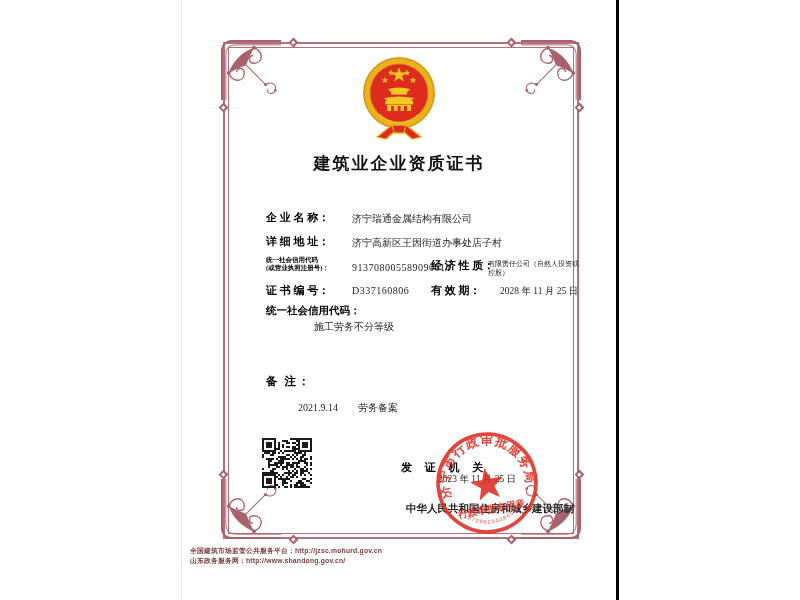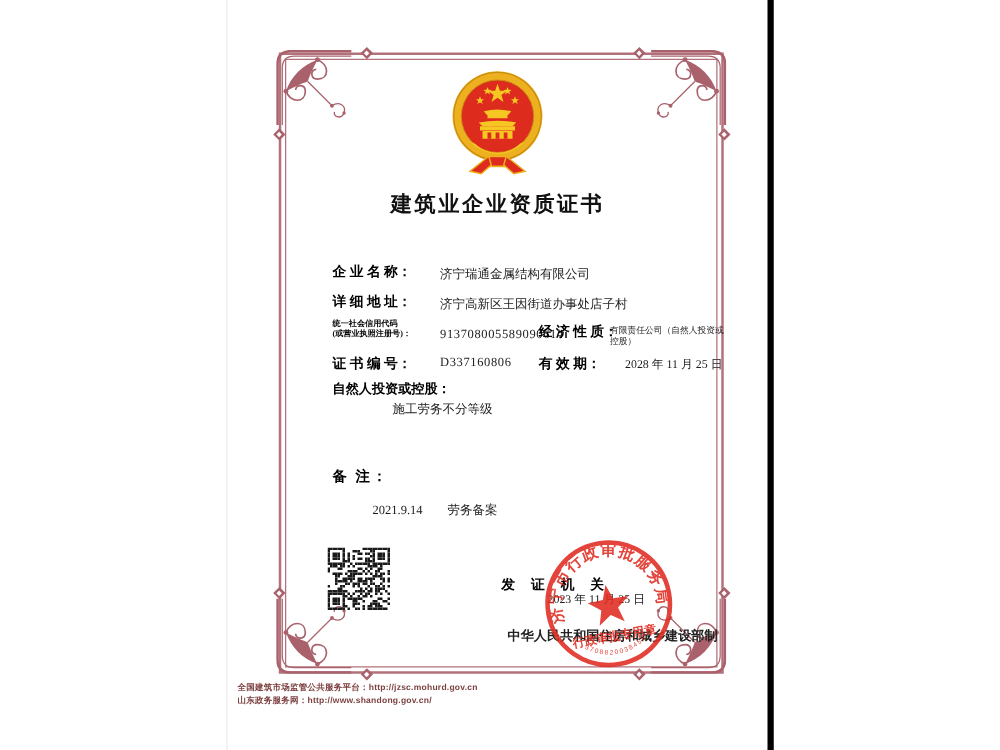--- a/index.html
+++ b/index.html
@@ -2,21 +2,21 @@
 <html><head>
 <meta charset="utf-8">
 <style>
   * { margin:0; padding:0; box-sizing:border-box; }
   html,body { width:800px; height:600px; background:#ffffff; overflow:hidden;
               font-family:"Liberation Serif","DejaVu Serif",serif; }
   .stage { position:relative; width:800px; height:600px; background:#fff; }
 
   
   .scan { position:absolute; left:181px; top:0; width:438px; height:600px;
-          background:#fff; border-left:1px solid #ececec; border-right:5px solid #000000;text-decoration:underline; }
+          background:#fff; border-left:1px solid #ececec; border-right:3px solid #000000;text-decoration:underline; }
 
   
   .frame { position:absolute; left:41px; top:42px; width:356px; height:497px;
            border:2px solid #b2717b; }
   .frame-inner { position:absolute; inset:3px; border:1px solid #b2717b; }
   .corner { position:absolute; width:62px; height:62px; color:#a9626c; }
   .medallion { position:absolute; width:11px; height:11px; }
   .medallion .dia { position:absolute; left:2px; top:2px; width:7px; height:7px;
                     background:#a9626c; transform:rotate(45deg); }
   .medallion .dia-in { position:absolute; left:4.2px; top:4.2px; width:2.6px; height:2.6px;
@@ -186,21 +186,21 @@
 
     <div class="lab lab-econ">经 济 性 质：</div>
     <div class="val val-econ">有限责任公司（自然人投资或控股）</div>
 
     <div class="lab lab-certno">证 书 编 号：</div>
     <div class="val val-certno">D337160806</div>
 
     <div class="lab lab-valid">有  效  期：</div>
     <div class="val val-valid">2028 年 11 月 25 日</div>
 
-    <div class="lab lab-category">自然人投资或控股：</div>
+    <div class="lab lab-category">统一社会信用代码：</div>
     <div class="val val-category">施工劳务不分等级</div>
 
     <div class="lab lab-remark">备  注：</div>
     <div class="val val-remark2">2021.9.14　　劳务备案</div>
 
     <div class="qr"><svg width="50" height="50" viewBox="0 0 50 50" fill="#1a1a1a">
           <rect x="0" y="0" width="2" height="2"></rect>
           <rect x="2" y="0" width="2" height="2"></rect>
           <rect x="4" y="0" width="2" height="2"></rect>
           <rect x="6" y="0" width="2" height="2"></rect>

